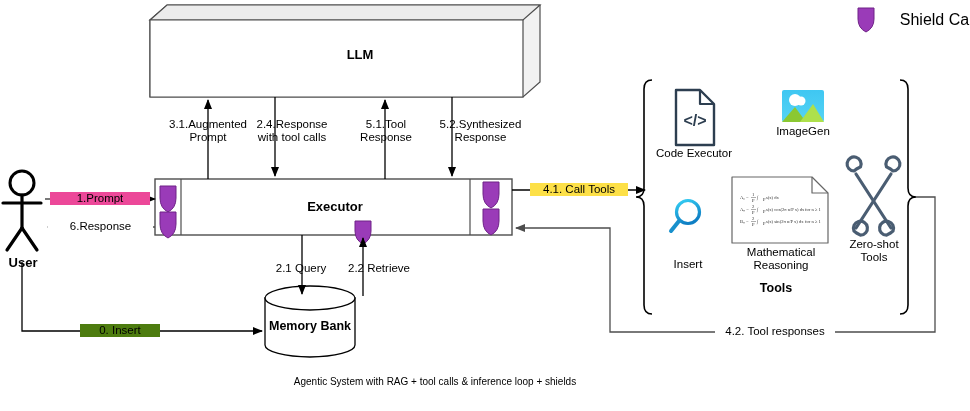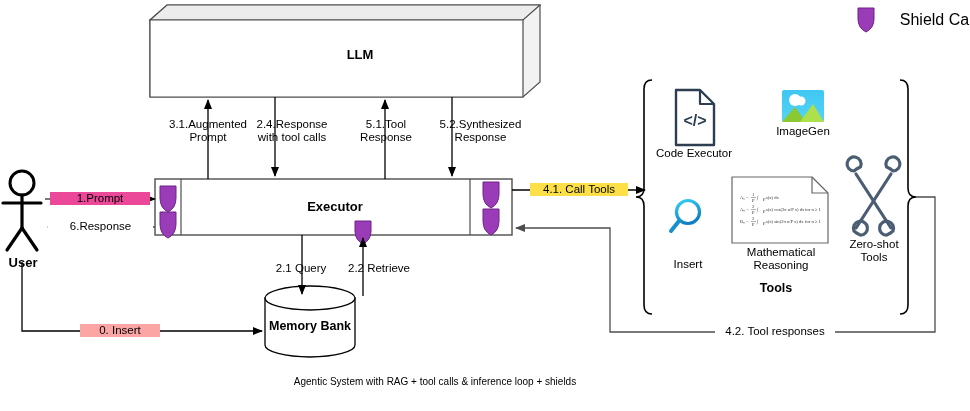--- a/index.html
+++ b/index.html
@@ -172,21 +172,21 @@
 <div class="abs lbl bold" style="left:726px;top:282px;width:100px;font-size:12.5px;">Tools</div>
 
 <div class="abs lbl" style="left:616px;top:147px;width:100px;margin-left:28px;">Code Executor</div>
 <div class="abs lbl" style="left:763px;top:125px;width:80px;">ImageGen</div>
 <div class="abs lbl" style="left:648px;top:258px;width:80px;">Insert</div>
 <div class="abs lbl wrap" style="left:736px;top:246px;width:90px;">Mathematical Reasoning</div>
 <div class="abs lbl wrap" style="left:838px;top:238px;width:72px;">Zero-shot Tools</div>
 
 <div class="abs lbl" style="left:50px;top:192px;width:100px;background:#ec4899;">1.Prompt</div>
 <div class="abs lbl" style="left:48px;top:220px;width:105px;background:#fff;">6.Response</div>
-<div class="abs lbl" style="left:80px;top:324px;width:80px;background:#fca5a5;">0. Insert</div>
+<div class="abs lbl" style="left:80px;top:324px;width:80px;background:#4d7c0f;">0. Insert</div>
 
 <div class="abs lbl" style="left:140px;top:118px;width:136px;">3.1.Augmented</div>
 <div class="abs lbl" style="left:140px;top:131px;width:136px;">Prompt</div>
 
 <div class="abs lbl" style="left:232px;top:118px;width:120px;">2.4.Response</div>
 <div class="abs lbl" style="left:232px;top:131px;width:120px;">with tool calls</div>
 
 <div class="abs lbl" style="left:338px;top:118px;width:96px;">5.1.Tool</div>
 <div class="abs lbl" style="left:338px;top:131px;width:96px;">Response</div>
 

